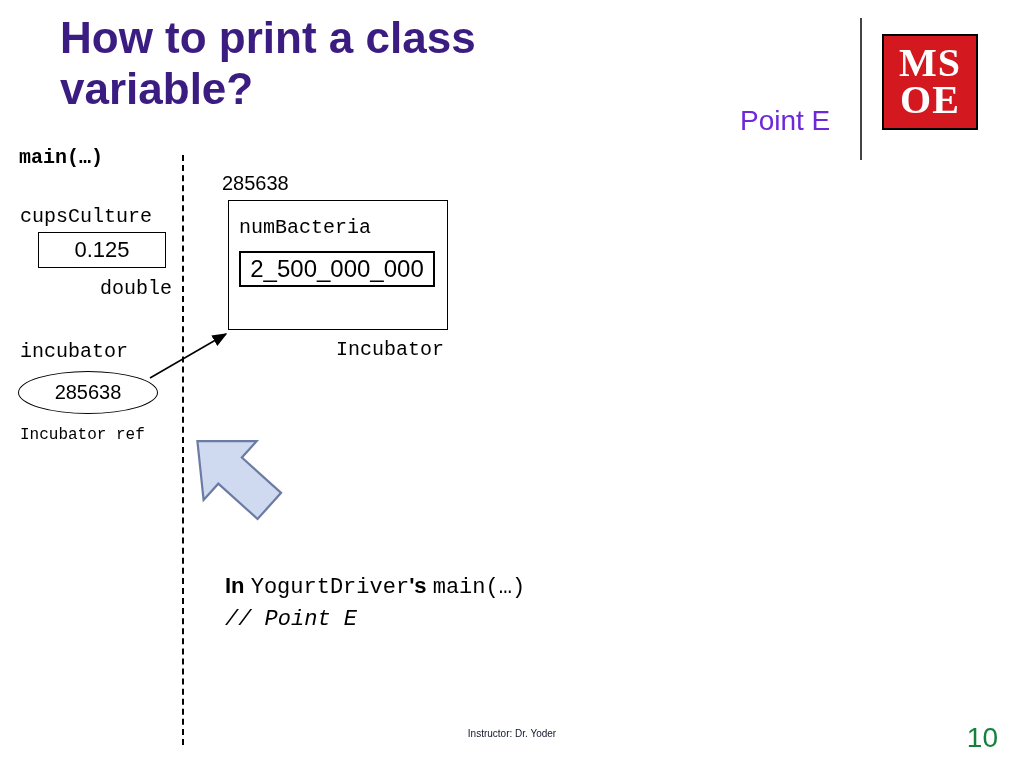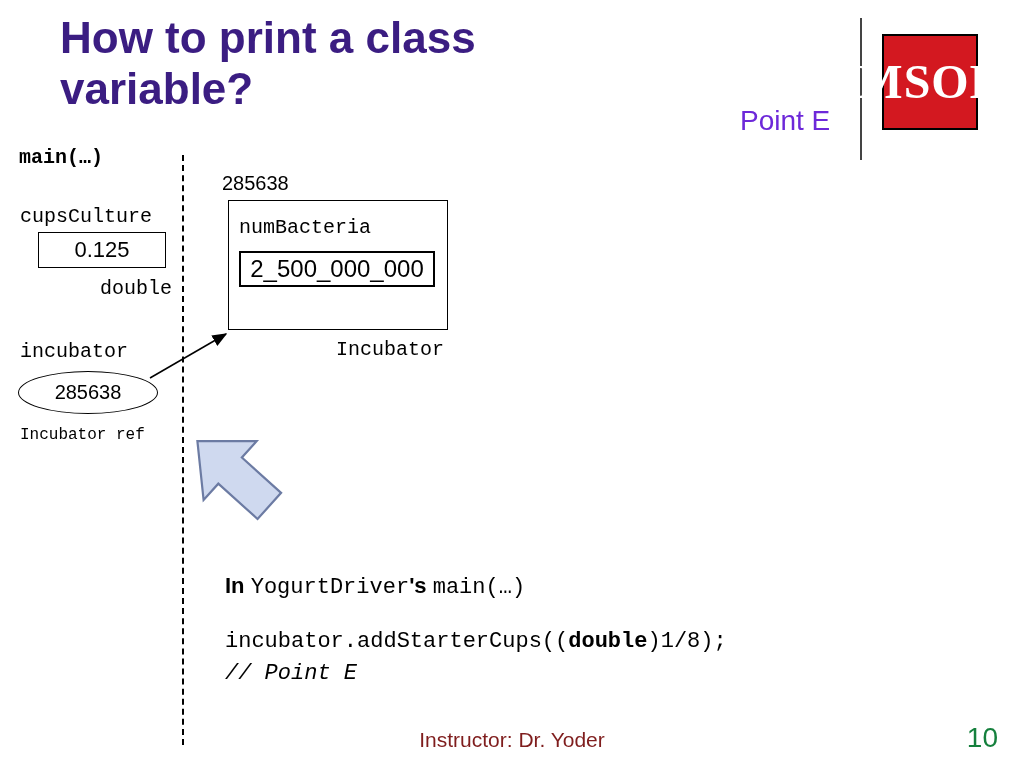--- a/index.html
+++ b/index.html
@@ -40,24 +40,24 @@
   .logo {
     position: absolute;
     left: 882px;
     top: 34px;
     width: 96px;
     height: 96px;
     background: #d31820;
     color: #fff;
     font-family: Georgia, 'Times New Roman', serif;
     font-weight: bold;
-    font-size: 48px;
+    font-size: 40px;
     line-height: 0.92;
     display: flex;
-    flex-direction: row;
+    flex-direction: column;
     align-items: center;
     justify-content: center;
     border: 2px solid #000;
   }
   .logo .row { letter-spacing: 1px; }
   .mono { font-family: "Courier New", Courier, monospace; }
 
   .main-label {
     position: absolute;
     left: 19px;
@@ -203,22 +203,22 @@
   .code-line2 { margin-top: 22px; font-family: "Courier New", Courier, monospace; }
   .dbl-cast { font-weight: bold; }
   .comment { font-style: italic; font-family: "Courier New", Courier, monospace; }
 
   .footer-instr {
     position: absolute;
     left: 0;
     width: 100%;
     top: 728px;
     text-align: center;
-    font-size: 21px;
-    color: #7f1d1d;
+    font-size: 10px;
+    color: #0f172a;
   }
   .slide-num {
     position: absolute;
     right: 26px;
     bottom: 14px;
     font-size: 28px;
     color: #15803d;
   }
 </style>
 </head>
@@ -268,20 +268,17 @@
 </svg>
 
 <div class="code-block">
   <div>
     <span class="in-word">In</span>
     <span> </span>
     <span class="yd">YogurtDriver</span><span class="s-word">'s</span>
     <span> </span>
     <span class="mainw">main(…)</span>
   </div>
-  <div class="code-line2">
-    <span>incubator.addStarterCups((</span><span class="dbl-cast">double</span><span>)1/8);</span>
-  </div>
   <div class="comment">// Point E</div>
 </div>
 
 <div class="footer-instr">Instructor: Dr. Yoder</div>
 <div class="slide-num">10</div>
 
 </body></html>

